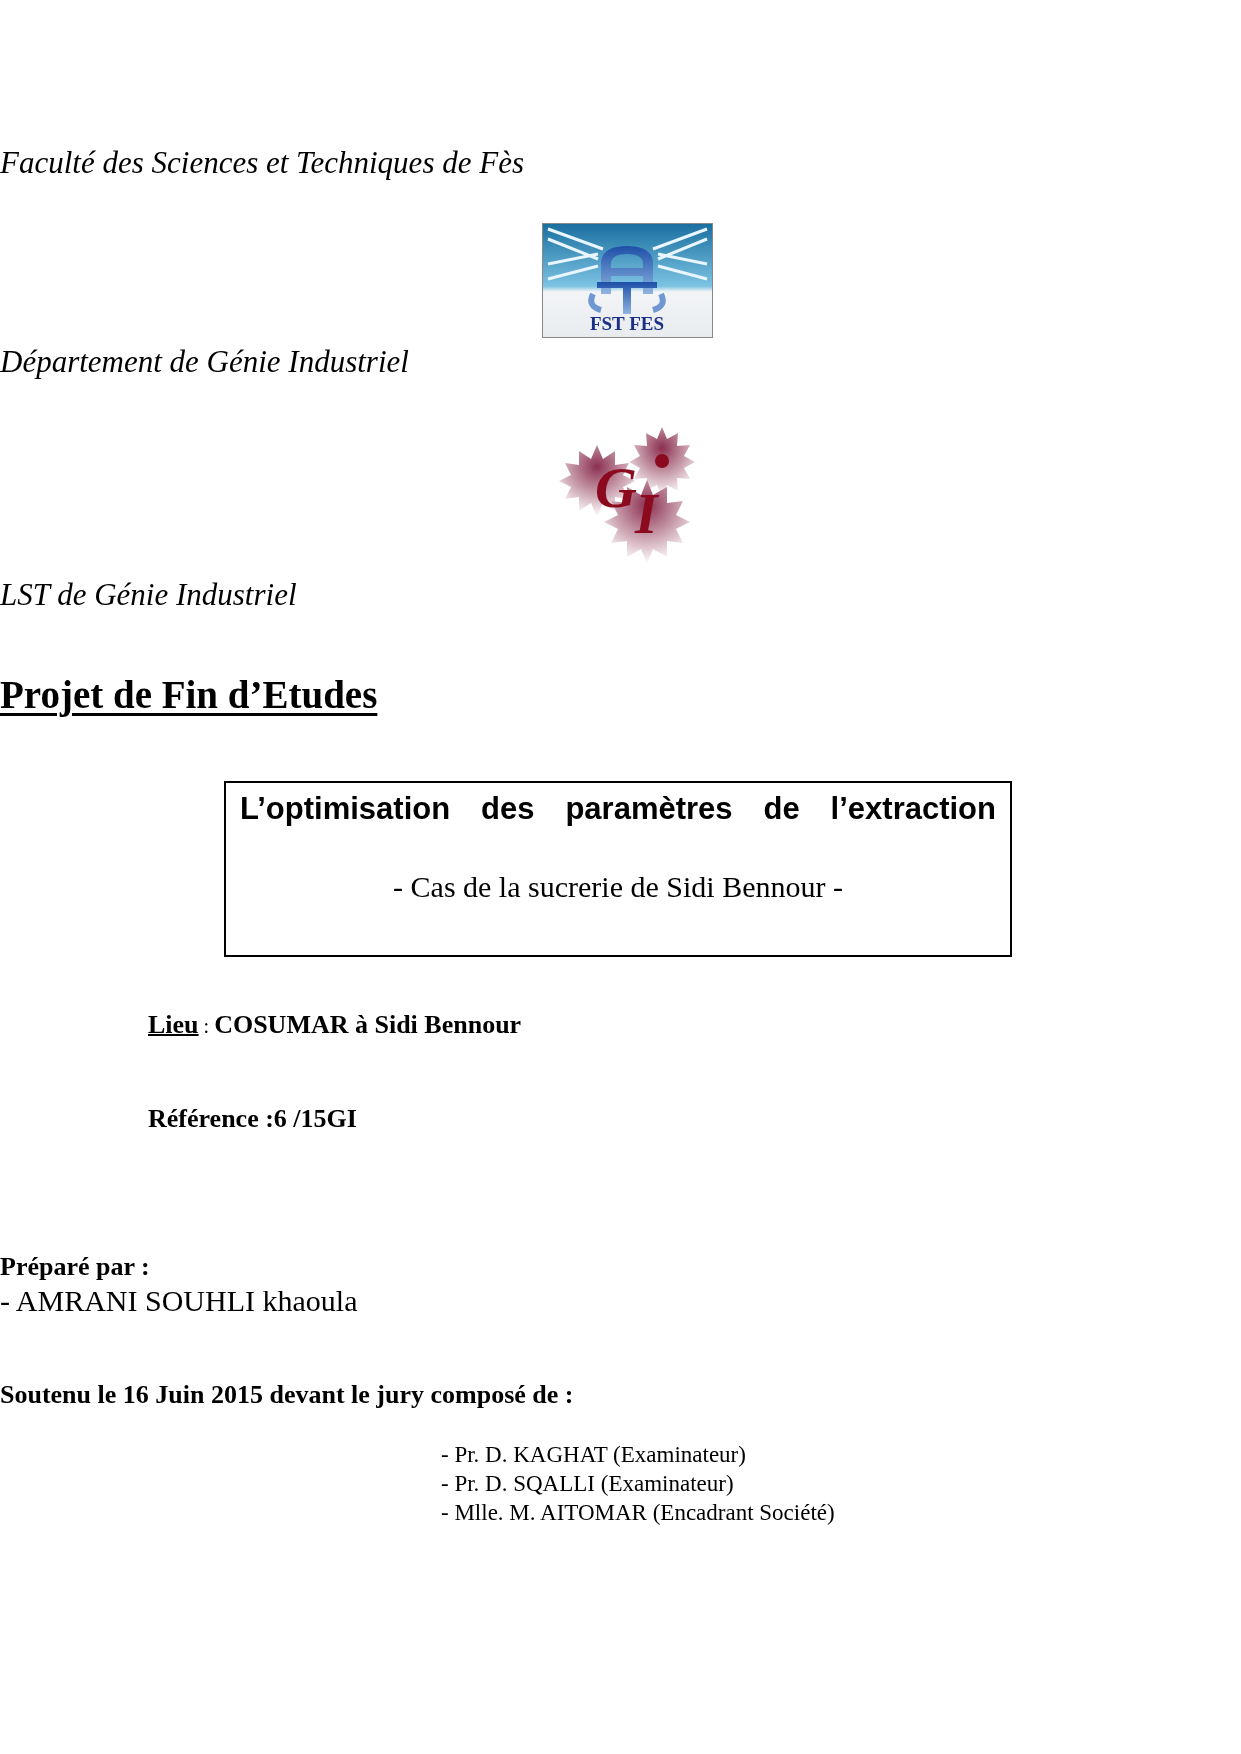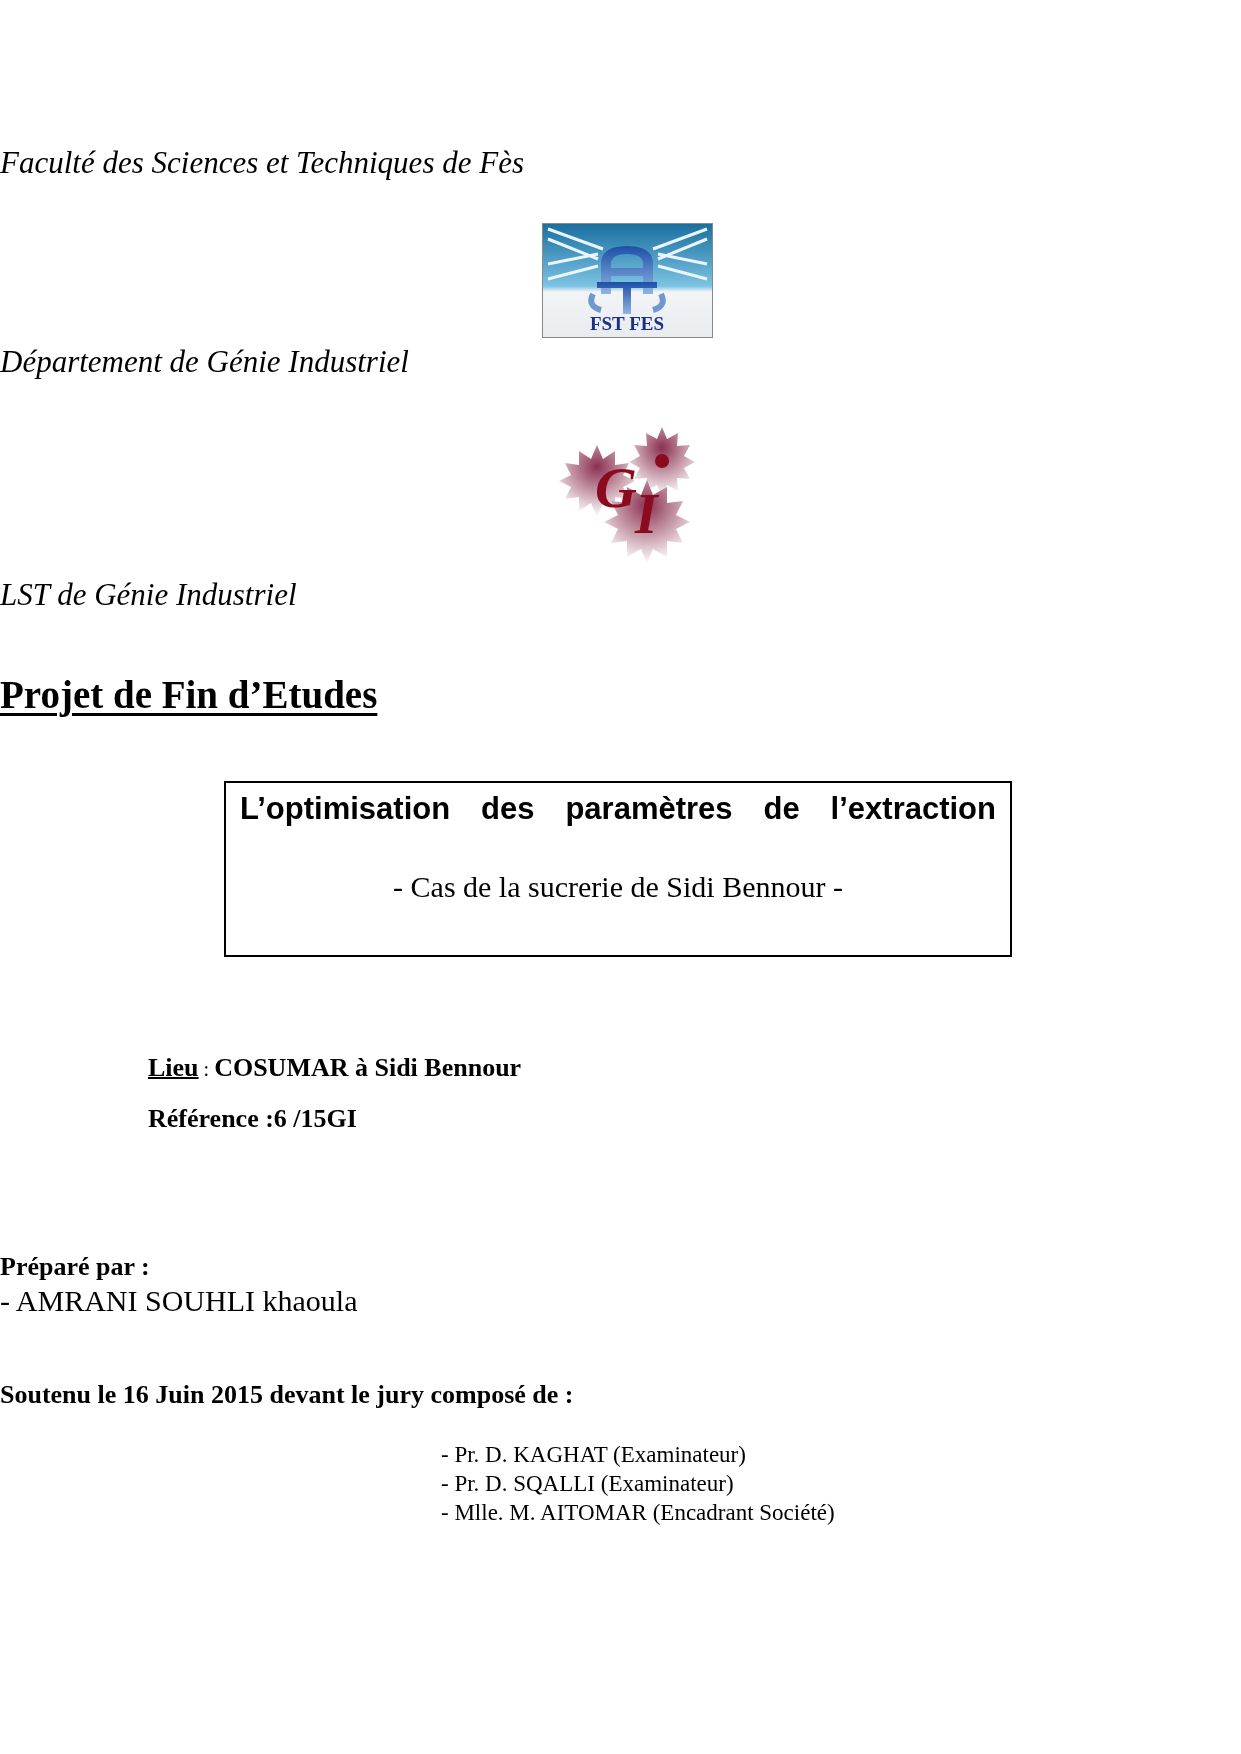--- a/index.html
+++ b/index.html
@@ -13,21 +13,21 @@
   #fst-logo { left:542px; top:223px; width:169px; height:113px; border:1px solid #888; overflow:hidden; background:#22c55e; }
   #gi-logo { left:557px; top:425px; width:150px; height:140px; }
   #pfe { top:672px; font-size:39px; font-weight:bold; }
   #pfe span { text-decoration:underline; text-decoration-thickness:3px; text-underline-offset:5px; }
   #subject-box { left:224px; top:781px; width:784px; height:172px; border:2px solid #000; }
   .subj-line { position:absolute; left:14px; right:14px; font-family:"Liberation Sans", sans-serif; font-weight:bold; font-size:31px; }
   #subj1 { top:8px; text-align:justify; text-align-last:justify; }
   #subj2 { top:47px; }
   #subj3 { position:absolute; left:0; width:100%; text-align:center; top:87px; font-family:"Liberation Serif", serif; font-weight:normal; font-size:30px; }
   .info { left:148px; font-weight:bold; font-size:26px; }
-  #lieu { top:1053px; }
+  #lieu { top:1010px; }
   #lieu .u { text-decoration:underline; text-decoration-thickness:2px; }
   #lieu .sep { font-weight:normal; font-size:20px; }
   #ref { top:1104px; }
   #prep-label { top:1252px; font-weight:bold; font-size:26px; }
   #prep-name { top:1284px; font-size:30px; }
   #soutenu { top:1380px; font-weight:bold; font-size:26px; }
   #jury { left:441px; top:1440px; font-size:23px; line-height:29px; }
 </style>
 </head>
 <body>

